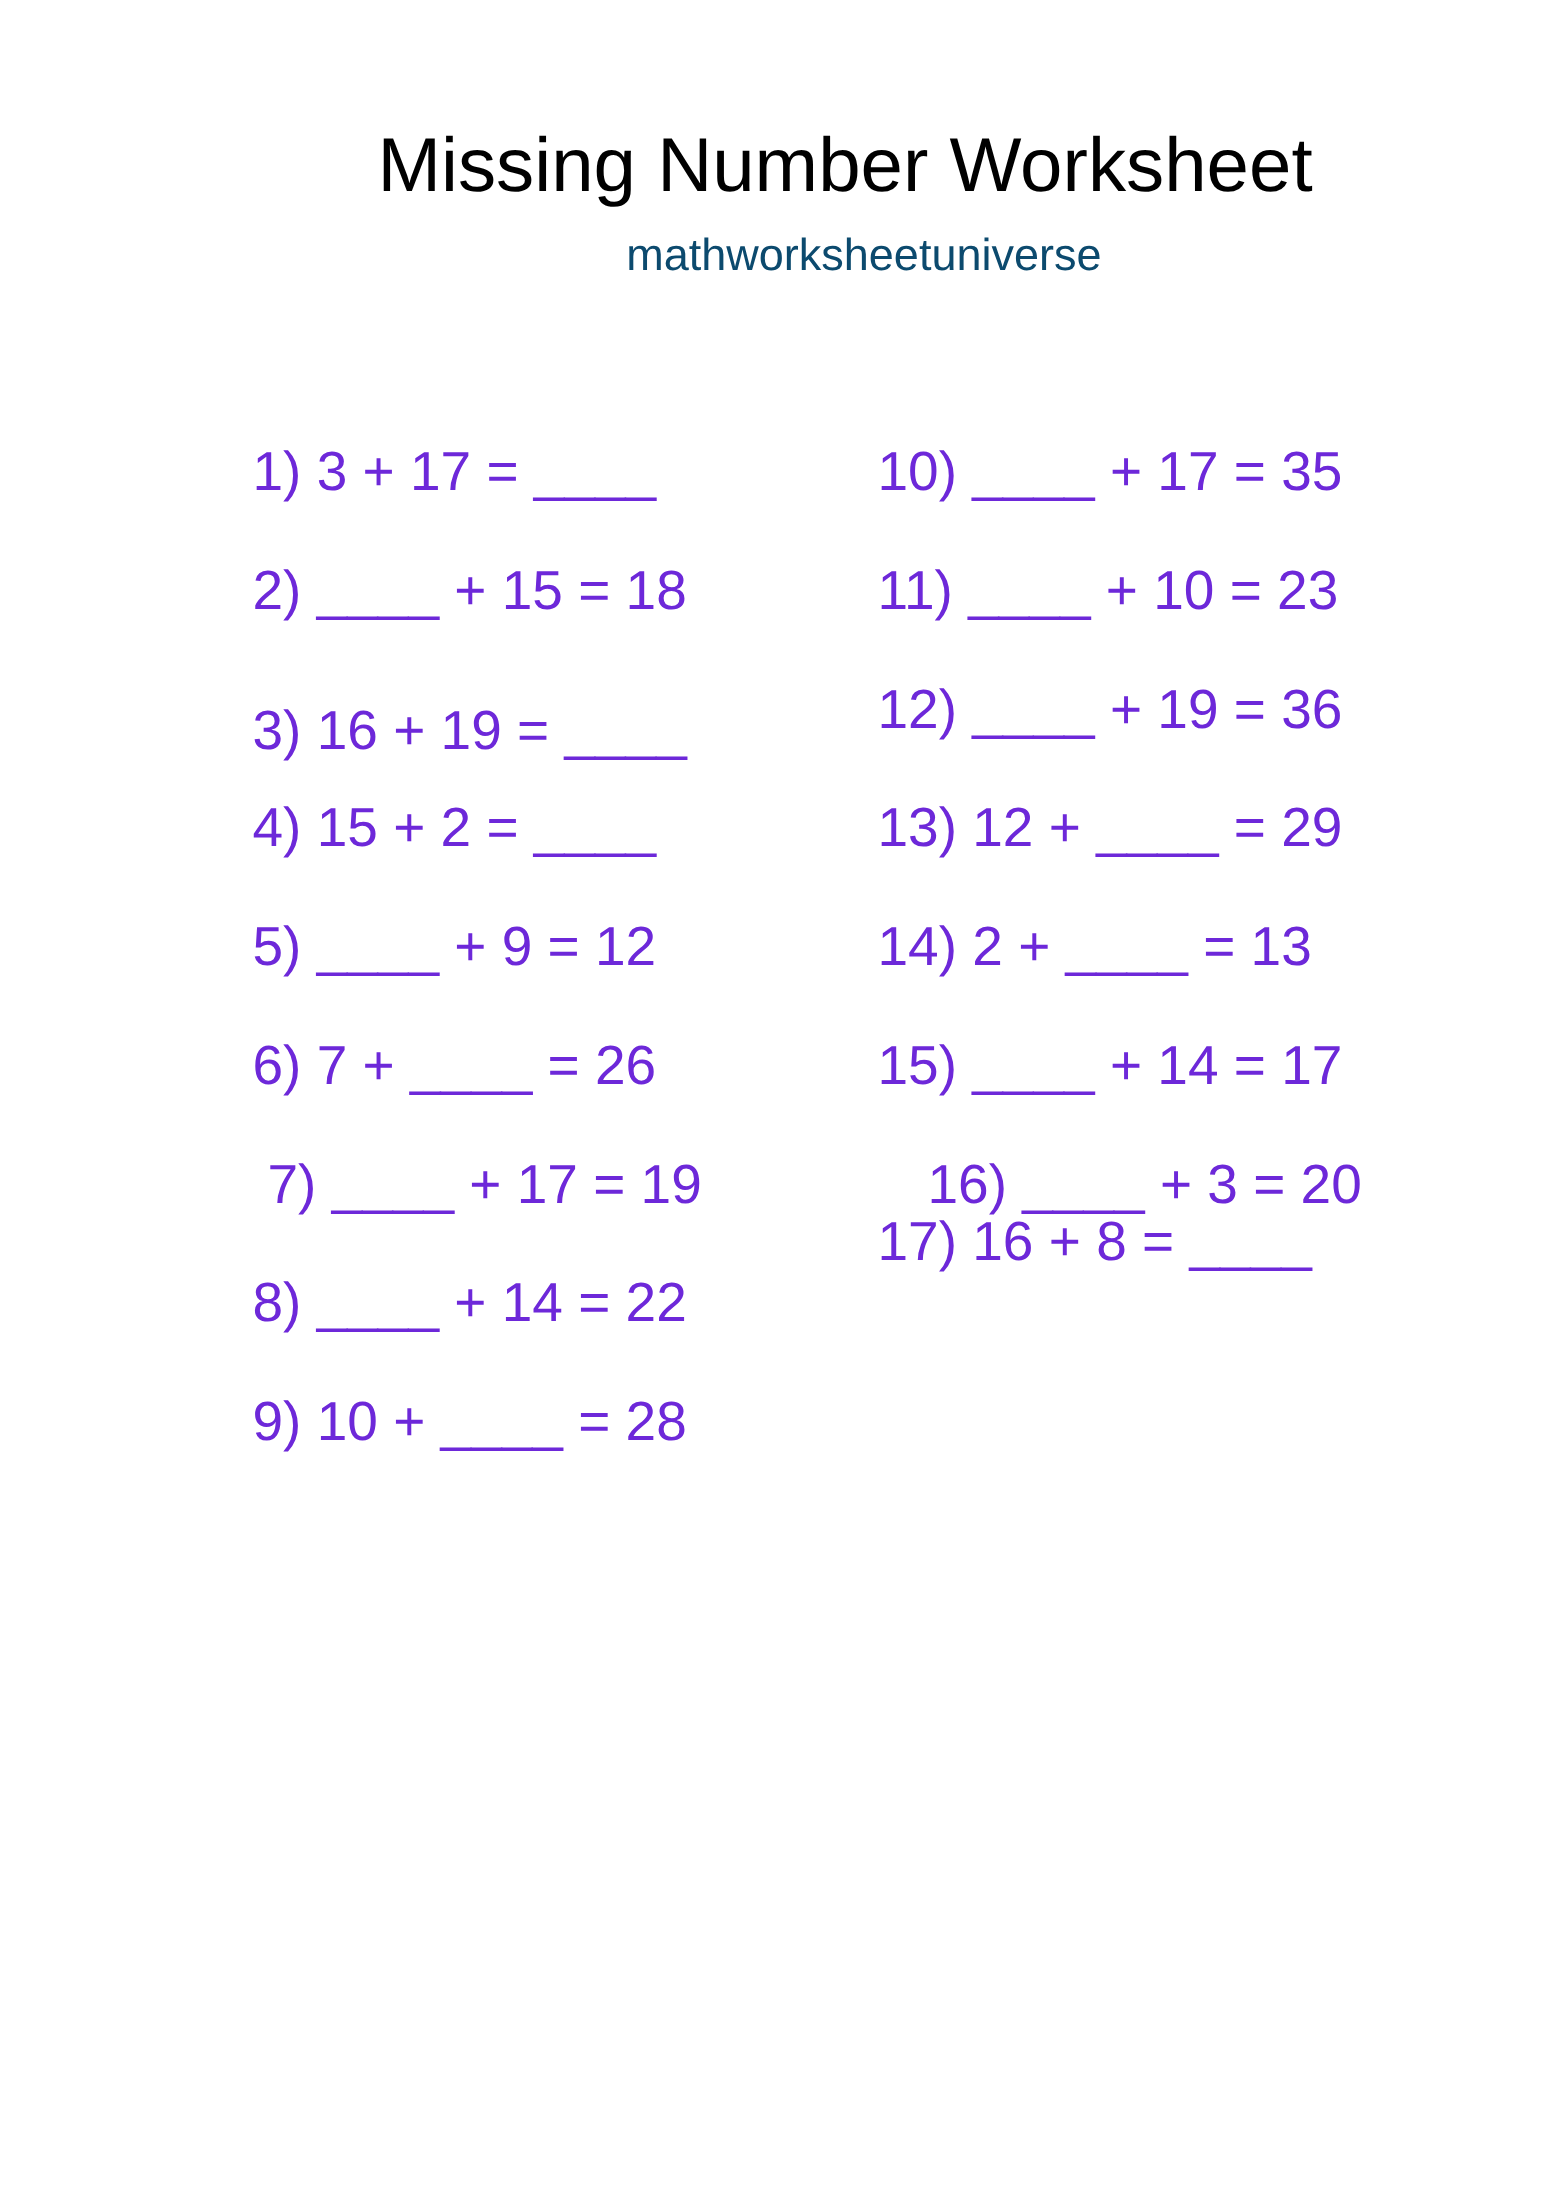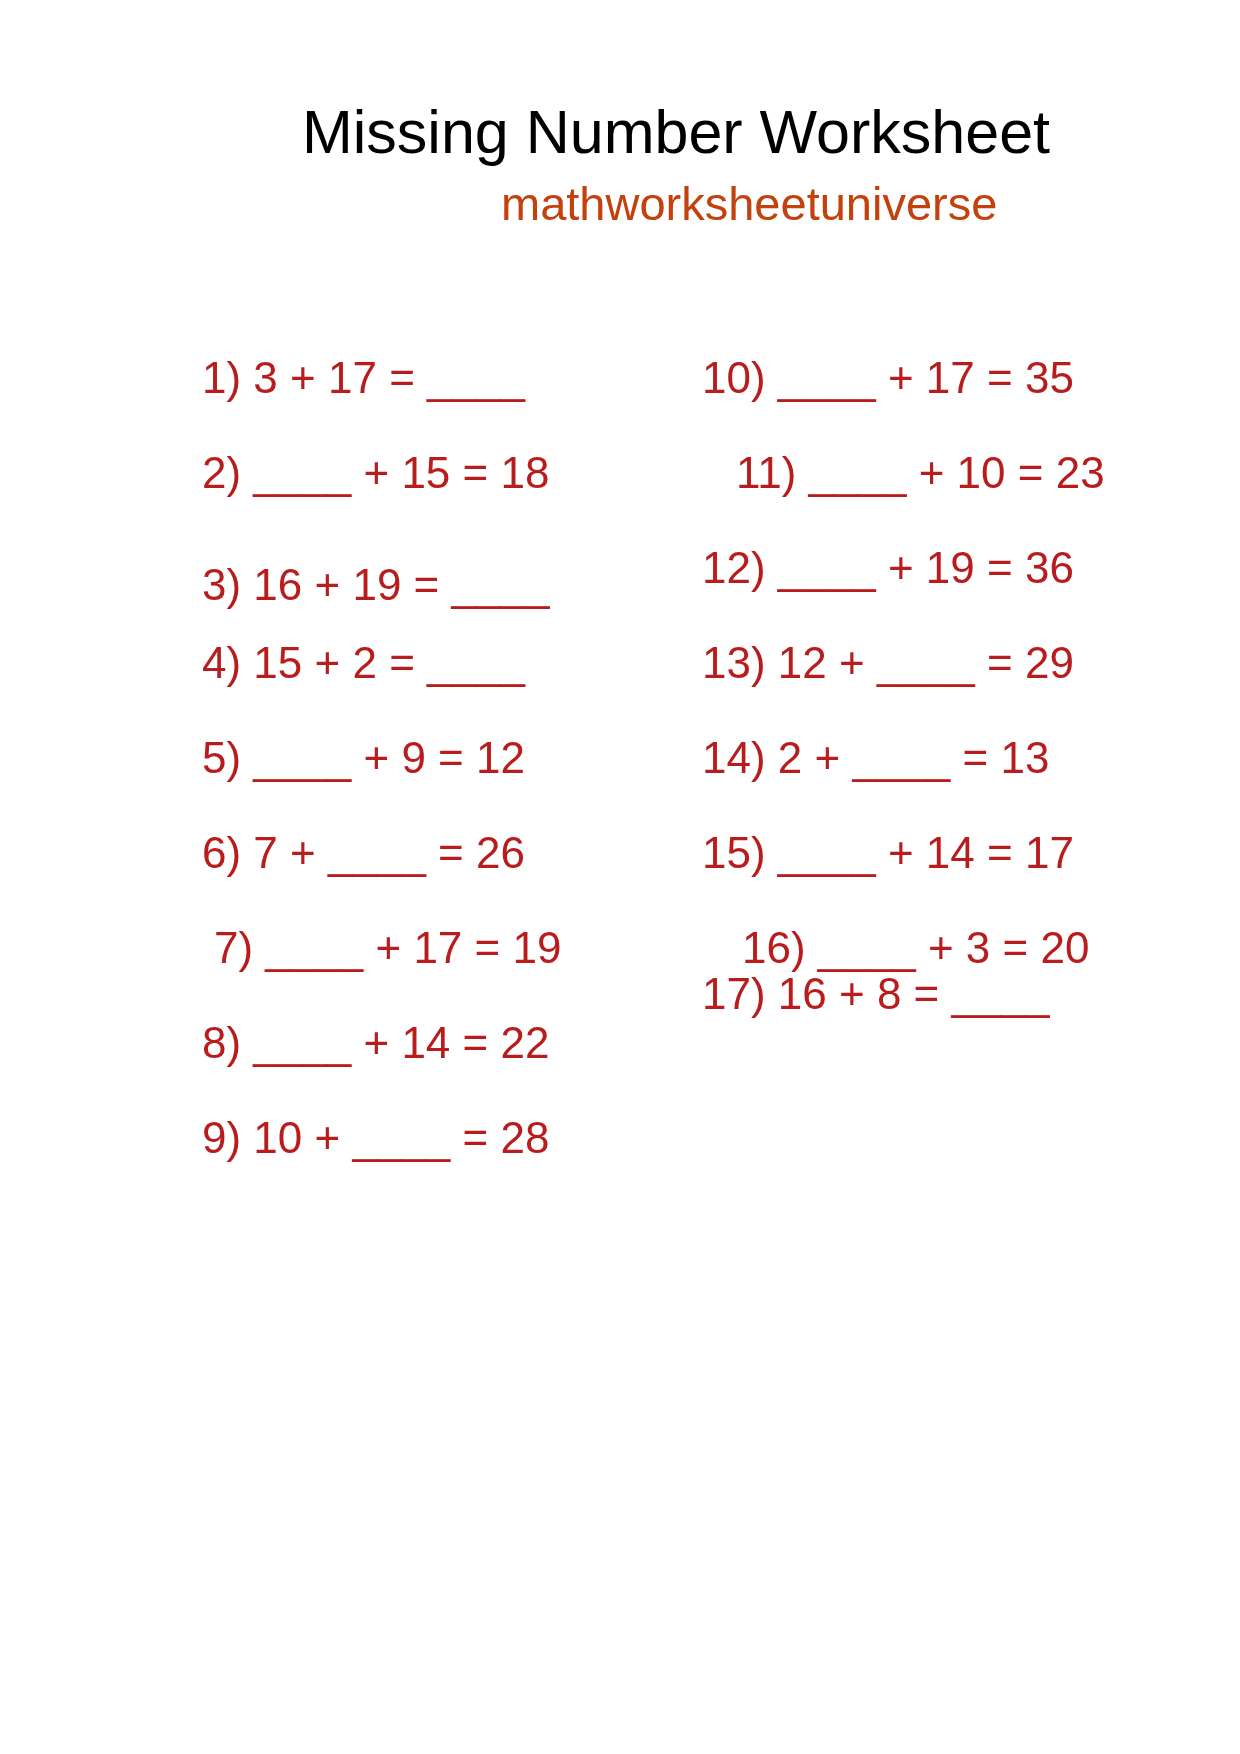--- a/index.html
+++ b/index.html
@@ -30,31 +30,31 @@
       line-height: 70px;
       white-space: nowrap;
       margin: 0;
       font-weight: normal;
       color: #000000;
     }
     .subtitle {
       position: absolute;
       left: 501px;
       top: 181px;
-      font-size: 47px;
+      font-size: 36px;
       line-height: 46px;
       white-space: nowrap;
-      color: #c2410c;
+      color: #0c4a6e;
     }
     .problem {
       position: absolute;
       font-size: 44px;
       line-height: 50px;
       white-space: pre;
-      color: #b91c1c;
+      color: #6d28d9;
     }
   </style>
 </head>
 <body>
 
 <div class="page">
   <h1 class="title">Missing Number Worksheet</h1>
   <div class="subtitle">mathworksheetuniverse</div>
 
   <div>
@@ -64,21 +64,21 @@
     <div class="problem" style="left:202px; top:638px;">4) 15 + 2 = ____</div>
     <div class="problem" style="left:202px; top:733px;">5) ____ + 9 = 12</div>
     <div class="problem" style="left:202px; top:828px;">6) 7 + ____ = 26</div>
     <div class="problem" style="left:202px; top:923px;margin-left:12px;">7) ____ + 17 = 19</div>
     <div class="problem" style="left:202px; top:1018px;">8) ____ + 14 = 22</div>
     <div class="problem" style="left:202px; top:1113px;">9) 10 + ____ = 28</div>
   </div>
 
   <div>
     <div class="problem" style="left:702px; top:353px;">10) ____ + 17 = 35</div>
-    <div class="problem" style="left:702px; top:448px;margin-left:34px;">11) ____ + 10 = 23</div>
+    <div class="problem" style="left:702px; top:448px;">11) ____ + 10 = 23</div>
     <div class="problem" style="left:702px; top:543px;">12) ____ + 19 = 36</div>
     <div class="problem" style="left:702px; top:638px;">13) 12 + ____ = 29</div>
     <div class="problem" style="left:702px; top:733px;">14) 2 + ____ = 13</div>
     <div class="problem" style="left:702px; top:828px;">15) ____ + 14 = 17</div>
     <div class="problem" style="left:702px; top:923px;margin-left:40px;">16) ____ + 3 = 20</div>
     <div class="problem" style="left:702px; top:969px;">17) 16 + 8 = ____</div>
   </div>
 </div>
 
 </body></html>

